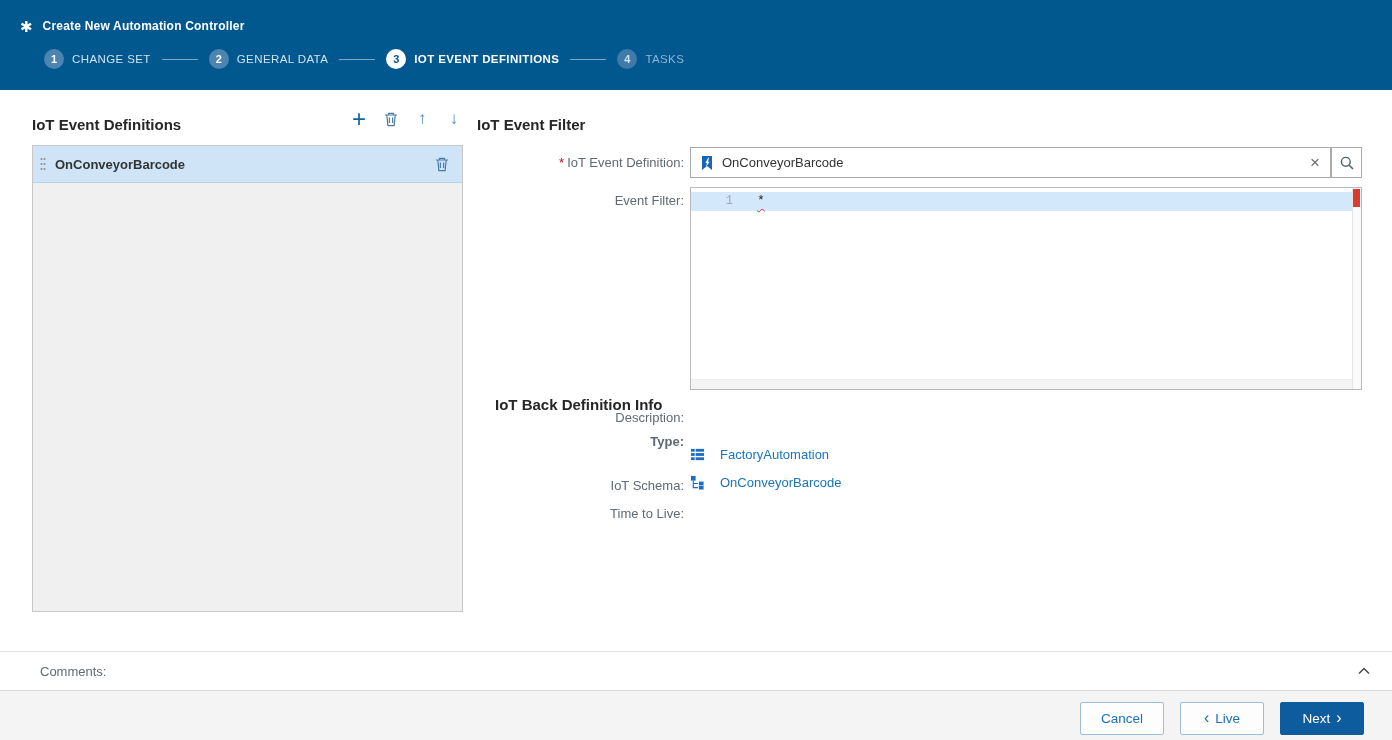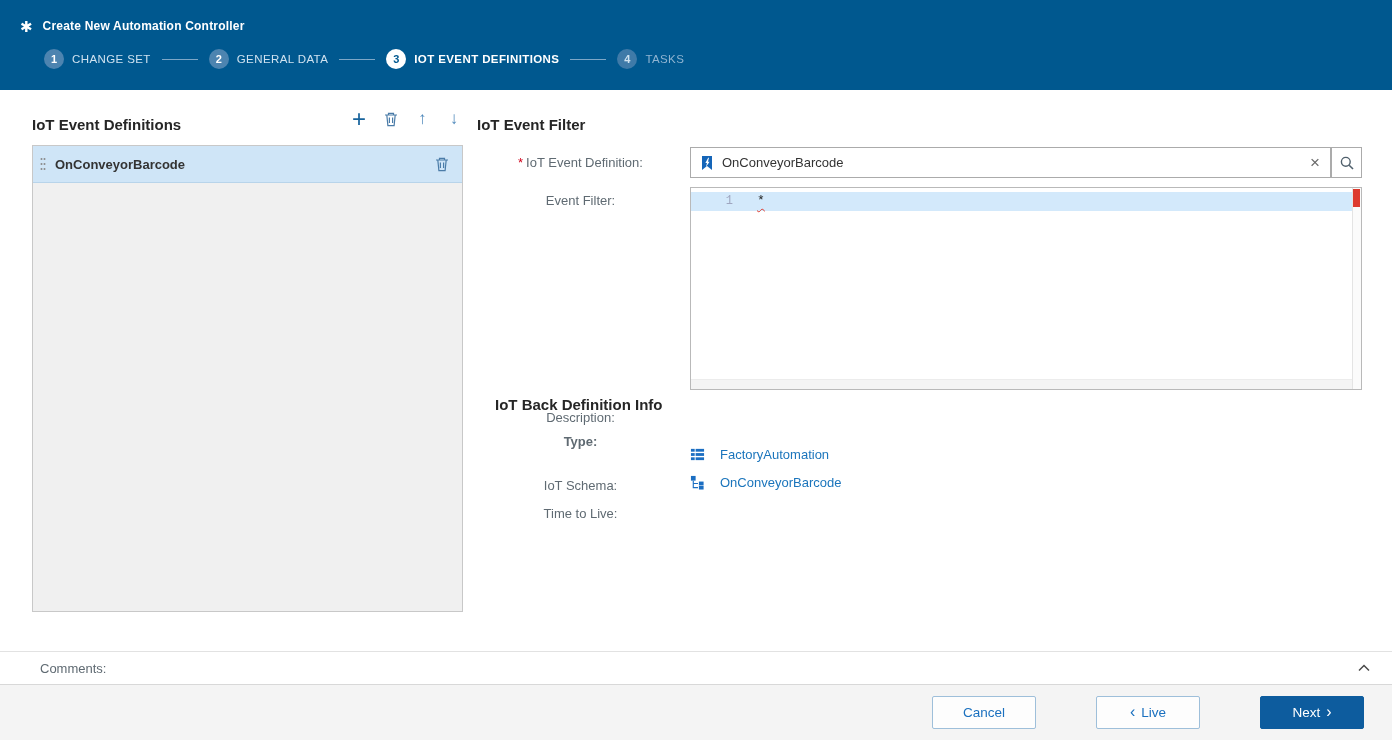--- a/index.html
+++ b/index.html
@@ -77,21 +77,21 @@
     display: flex; align-items: center; cursor: pointer;
   }
   .drag-handle { margin: 0 9px 0 7px; display: inline-flex; }
   .list-item-label { font-size: 13px; font-weight: 700; color: #333; flex: 1; }
   .row-trash { margin-right: 12px; }
 
   
   .details-title { left: 477px; top: 26px; }
 
   .field-label {
-    position: absolute; left: 477px; width: 207px; text-align: center;
+    position: absolute; left: 477px; width: 207px; text-align: right;
     font-size: 13px; color: #5f6a72;
   }
   .req { color: #d0021b; margin-right: 3px; font-size: 13px; }
 
   .combo-field {
     position: absolute; left: 690px; top: 57px; width: 641px; height: 31px;
     background: #fff; border: 1px solid #ababab;
     display: flex; align-items: center; padding: 0 8px; cursor: text;
   }
   .combo-icon { display: inline-flex; margin-right: 7px; }
@@ -144,38 +144,38 @@
   .info-label-3 { top: 416px; }
   .info-value {
     position: absolute; left: 690px;
     display: inline-flex; align-items: center; gap: 15px;
     font-size: 13px;
   }
   .info-value a, .link-text { color: #1b75bc; text-decoration: none; cursor: pointer; font-size: 13px; }
 
   
   .comments-bar {
-    height: 34px; background: #fff;
+    height: 40px; background: #fff;
     border-top: 1px solid #e2e2e2; border-bottom: 1px solid #d8d8d8;
     display: flex; align-items: center; padding: 0 18px 0 40px;
   }
   .comments-label { font-size: 13px; color: #5f6a72; flex: 1; }
   .collapse-btn { background: none; border: none; cursor: pointer; display: inline-flex; padding: 2px; }
 
   
   .footer {
     height: 55px; background: #f4f4f4;
     display: flex; align-items: center; justify-content: flex-end;
     gap: 16px; padding-right: 28px;
   }
   .btn {
-    width: 104px; height: 33px; border-radius: 2px;
+    width: 84px; height: 33px; border-radius: 2px;
     font-family: "Liberation Sans", sans-serif; font-size: 13.5px;
     display: inline-flex; align-items: center; justify-content: center;
-    cursor: pointer; gap: 6px; margin-left: 44px;
+    cursor: pointer; gap: 6px;
   }
   .btn-secondary {
     background: #fdfdfd; border: 1px solid #9ebfda; color: #1a70bf;
   }
   .btn-primary {
     background: #0d5c9e; border: 1px solid #0d5c9e; color: #fff;
   }
   .chev { font-size: 16px; line-height: 1; margin-top: -2px; }
 </style>
 </head>

